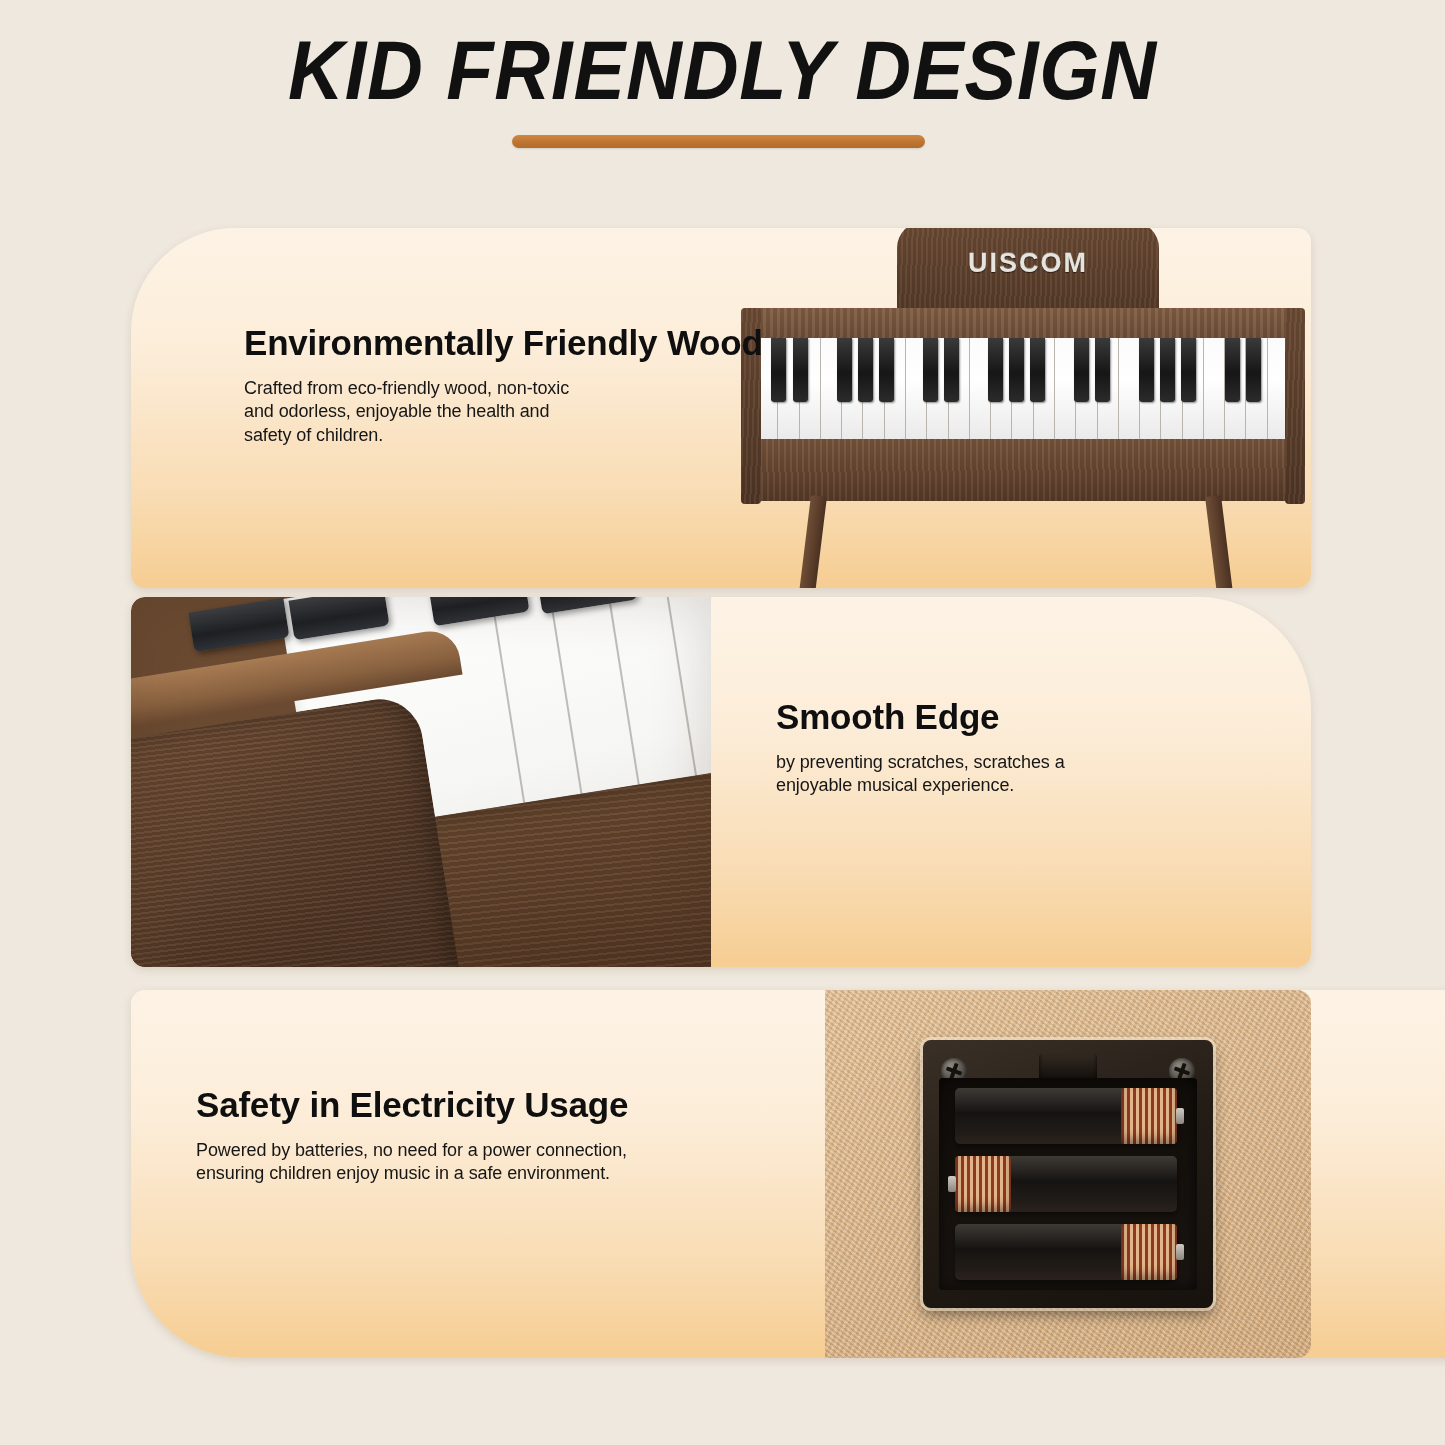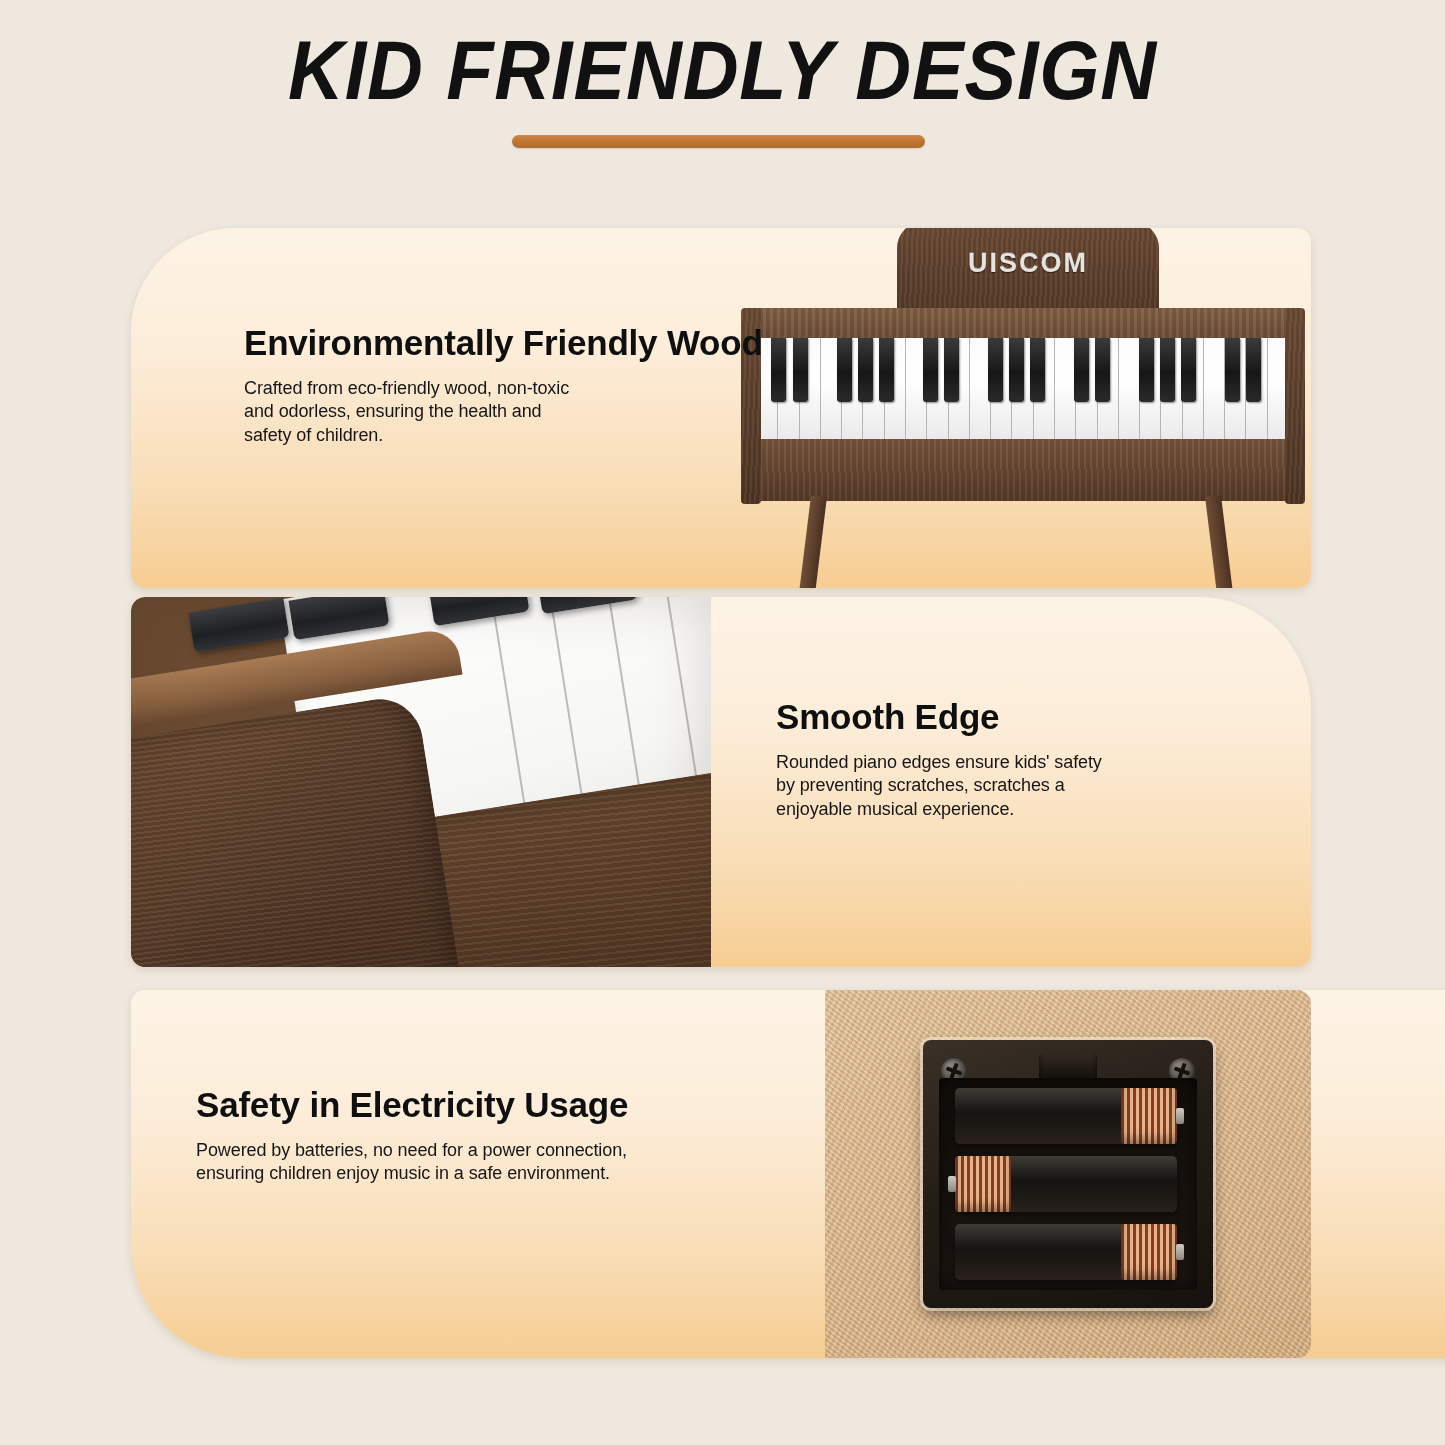--- a/index.html
+++ b/index.html
@@ -341,21 +341,21 @@
       <div class="side-l wood-dark"></div>
       <div class="side-r wood-dark"></div>
       <div class="leg leg-l"></div>
       <div class="leg leg-r"></div>
     </div>
 
     <div class="txt" id="t1">
       <div class="headline">Environmentally Friendly Wood</div>
       <div class="bodytext">
         <div>Crafted from eco-friendly wood, non-toxic</div>
-        <div>and odorless, ensuring the health and</div>
+        <div>and odorless, enjoyable the health and</div>
         <div>safety of children.</div>
       </div>
     </div>
   </div>
 
   <div class="card" id="card2">
 
     <div class="photo2">
       <div class="p2-keys-white">
         <div class="p2-keyline" style="left:210px"></div>
@@ -370,21 +370,20 @@
       <div class="p2-blackkey" style="left:408px;top:-30px;width:96px;"></div>
       <div class="p2-topstrip"></div>
       <div class="p2-right"></div>
       <div class="p2-front"></div>
       <div class="p2-blur"></div>
     </div>
 
     <div class="txt" id="t2">
       <div class="headline">Smooth Edge</div>
       <div class="bodytext">
-        <div>Rounded piano edges ensure kids' safety</div>
         <div>by preventing scratches, scratches a</div>
         <div>enjoyable musical experience.</div>
       </div>
     </div>
   </div>
 
   <div class="card" id="card3">
 
     <div class="photo3">
       <div class="cork"></div>

